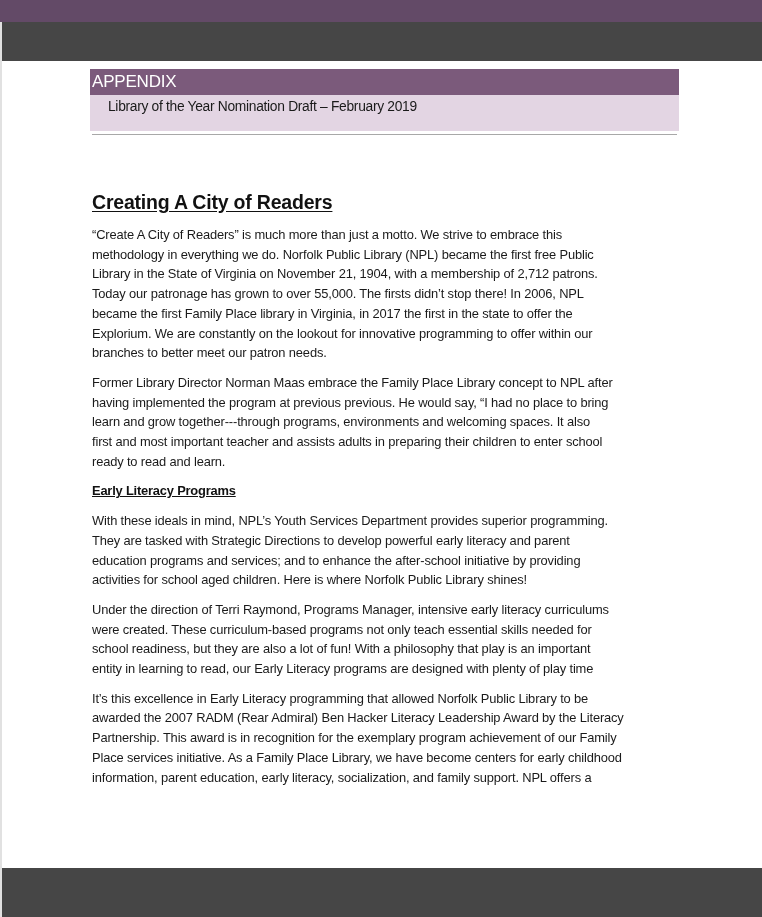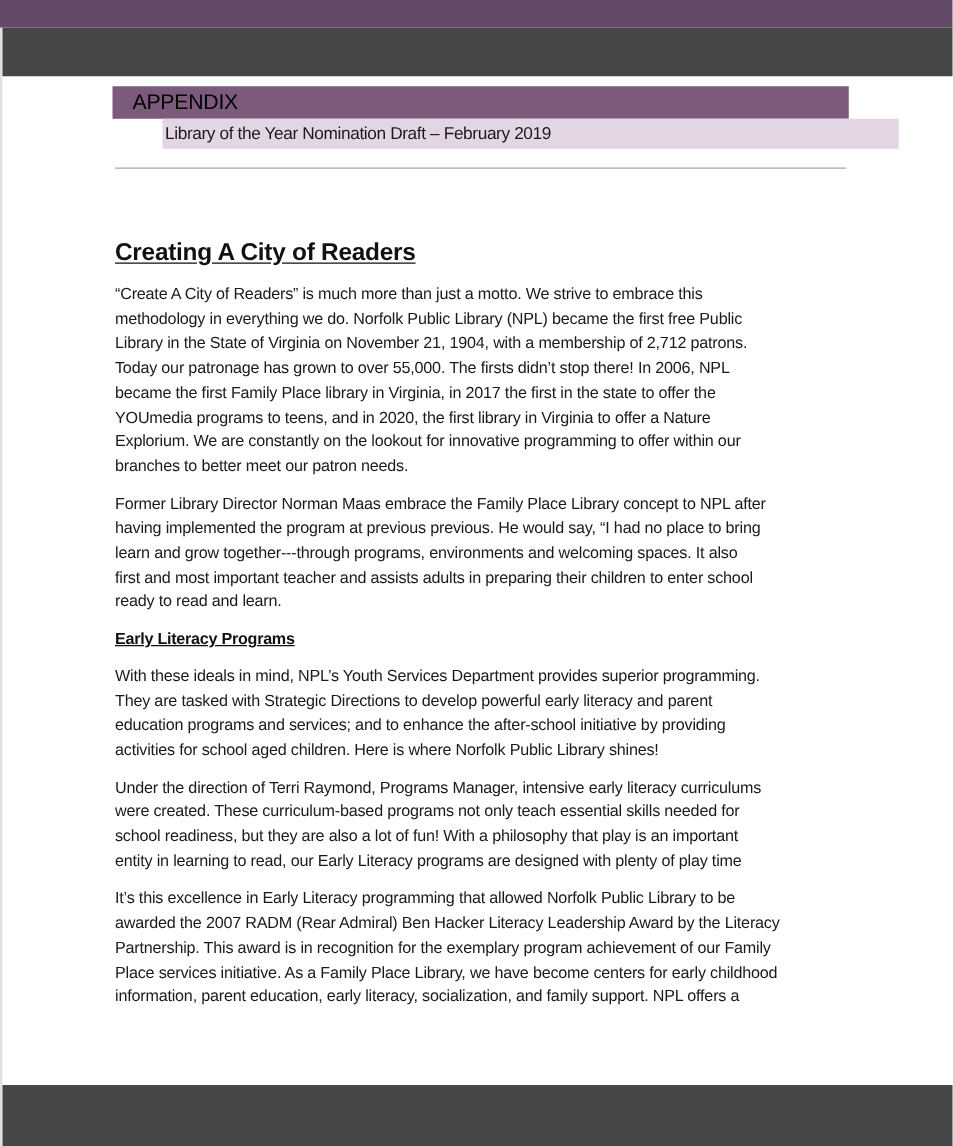--- a/index.html
+++ b/index.html
@@ -46,39 +46,38 @@
       position: absolute;
       left: 2px; top: 61px;
       width: 760px; height: 807px;
       background: #ffffff;
     }
     .appendix-bar {
       position: absolute;
       left: 88px; top: 8px;
       width: 589px; height: 26px;
       background: #7b5a7b;
-      color: #000000;
+      color: #ffffff;
       font-size: 17px;
       line-height: 26px;
-      padding-left: 16px;
+      padding-left: 2px;
       box-sizing: border-box;
       letter-spacing: -0.2px;
     }
     .subtitle-bar {
       position: absolute;
       left: 88px; top: 34px;
-      width: 589px; height: 24px;
+      width: 589px; height: 36px;
       background: #e3d5e3;
       color: #1a1a1a;
       font-size: 13.8px;
       line-height: 24px;
-      padding-left: 2px;
+      padding-left: 18px;
       box-sizing: border-box;
       letter-spacing: -0.3px;
-      margin-left: 40px;
     }
     .rule {
       position: absolute;
       left: 90px; top: 73px;
       width: 585px; height: 1px;
       background: #a8a8a8;
     }
     .content {
       position: absolute;
       left: 90px; top: 92px;
@@ -132,21 +131,20 @@
 
   <div class="content">
     <h1 class="doc-title">Creating A City of Readers</h1>
 
     <p class="para">
       <span class="line">“Create A City of Readers” is much more than just a motto.  We strive to embrace this</span>
       <span class="line">methodology in everything we do.  Norfolk Public Library (NPL) became the first free Public</span>
       <span class="line">Library in the State of Virginia on November 21, 1904, with a membership of 2,712 patrons.</span>
       <span class="line">Today our patronage has grown to over 55,000.  The firsts didn’t stop there!  In 2006, NPL</span>
       <span class="line">became the first Family Place library in Virginia, in 2017 the first in the state to offer the</span>
-      <span class="line">YOUmedia programs to teens, and in 2020, the first library in Virginia to offer a Nature</span>
       <span class="line">Explorium.  We are constantly on the lookout for innovative programming to offer within our</span>
       <span class="line">branches to better meet our patron needs.</span>
     </p>
 
     <p class="para">
       <span class="line">Former Library Director Norman Maas embrace the Family Place Library concept to NPL after</span>
       <span class="line">having implemented the program at previous previous.  He would say, “I had no place to bring</span>
       <span class="line">learn and grow together---through programs, environments and welcoming spaces.   It also</span>
       <span class="line">first and most important teacher and assists adults in preparing their children to enter school</span>
       <span class="line">ready to read and learn.</span>

